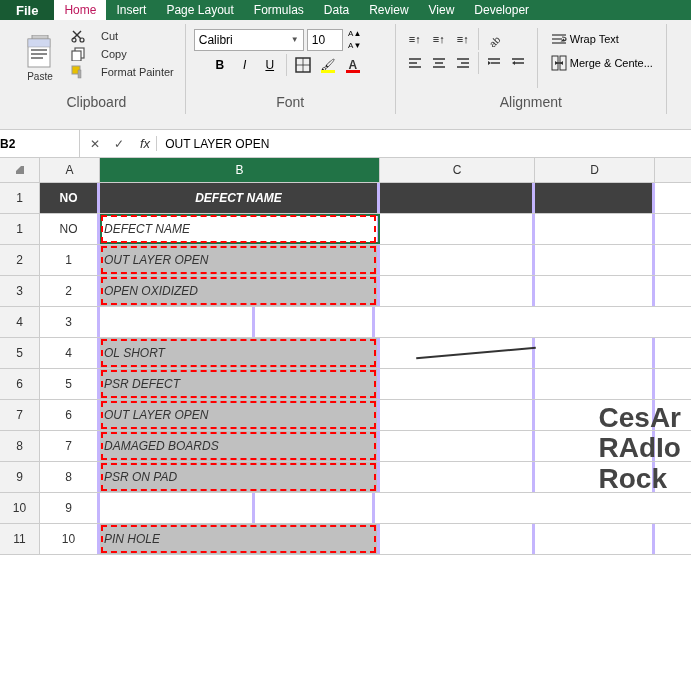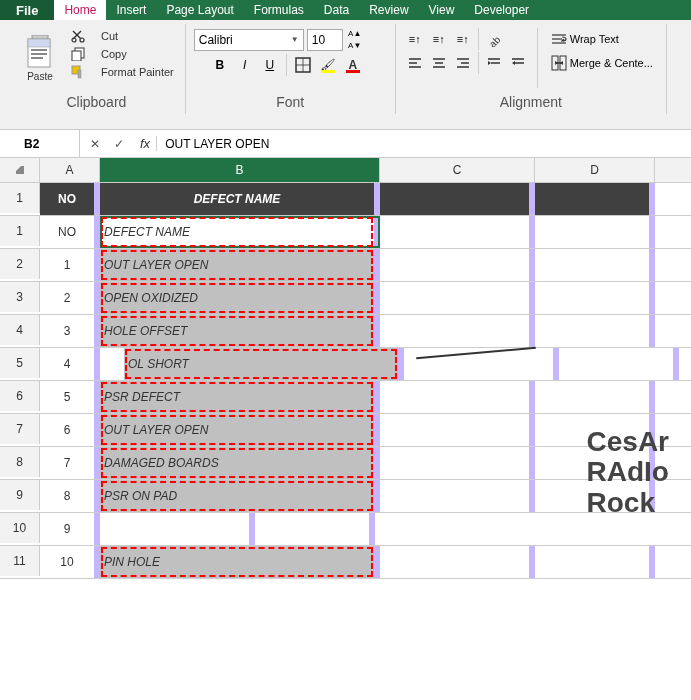--- a/index.html
+++ b/index.html
@@ -239,21 +239,21 @@
       display: flex;
       align-items: center;
       background: #fff;
       border-bottom: 1px solid #ccc;
       height: 28px;
     }
     .cell-ref-box {
       width: 80px;
       height: 100%;
       border-right: 1px solid #ccc;
-      padding: 0 24px;
+      padding: 0 0;
       display: flex;
       align-items: center;
       font-size: 12px;
       font-weight: bold;
     }
     .formula-icon-btn {
       width: 22px;
       height: 22px;
       background: transparent;
       border: none;
@@ -319,24 +319,24 @@
       background: #f2f2f2;
       display: flex;
       align-items: center;
       justify-content: center;
       font-size: 12px;
       color: #333;
       cursor: pointer;
     }
     .sheet-cell {
       height: 30px;
-      border-right: 6px solid #c4b5fd;
-      display: flex;
-      align-items: center;
-      padding: 16px 4px;
+      border-right: 3px solid #c4b5fd;
+      display: flex;
+      align-items: center;
+      padding: 0 4px;
       font-size: 12px;
       color: #333;
       cursor: cell;
       background: #fff;
       overflow: hidden;
     }
     .sheet-cell.col-a {
       width: 60px;
       min-width: 60px;
       justify-content: center;
@@ -385,21 +385,21 @@
       pointer-events: none;
     }
     
     .sheet-cell.data-bg {
       background: #c0c0c0;
     }
 
     
     .watermark {
       position: absolute;
-      right: 22px;
+      right: 10px;
       bottom: 60px;
       font-family: Arial Black, sans-serif;
       font-size: 28px;
       font-weight: 900;
       color: #444;
       line-height: 1.1;
       pointer-events: none;
       user-select: none;
     }
 
@@ -678,28 +678,27 @@
       <div class="sheet-row">
         <div class="row-header">3</div>
         <div class="sheet-cell col-a">2</div>
         <div class="sheet-cell col-b data-bg dashed-selection" style="position: relative;">OPEN OXIDIZED</div>
         <div class="sheet-cell col-c"></div>
         <div class="sheet-cell col-d"></div>
       </div>
       <div class="sheet-row">
         <div class="row-header">4</div>
         <div class="sheet-cell col-a">3</div>
-        <div class="sheet-cell col-b data-bg dashed-selection" style="position: relative;">HOLE OFFSET</div>
         <div class="sheet-cell col-c"></div>
         <div class="sheet-cell col-d"></div>
       </div>
       <div class="sheet-row">
         <div class="row-header">5</div>
         <div class="sheet-cell col-a">4</div>
-        <div class="sheet-cell col-b data-bg dashed-selection" style="position: relative; margin-left: 24px;">OL SHORT</div>
+        <div class="sheet-cell col-b data-bg dashed-selection" style="position: relative;">OL SHORT</div>
         <div class="sheet-cell col-c"></div>
         <div class="sheet-cell col-d"></div>
       </div>
       <div class="sheet-row">
         <div class="row-header">6</div>
         <div class="sheet-cell col-a">5</div>
         <div class="sheet-cell col-b data-bg dashed-selection" style="position: relative;">PSR DEFECT</div>
         <div class="sheet-cell col-c"></div>
         <div class="sheet-cell col-d"></div>
       </div>

